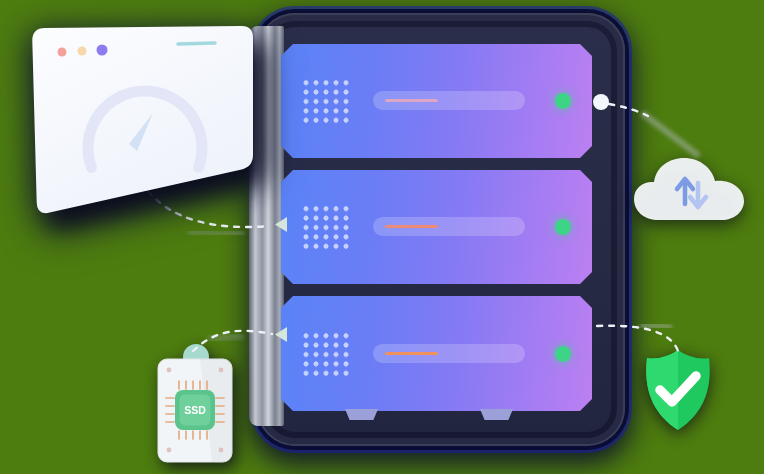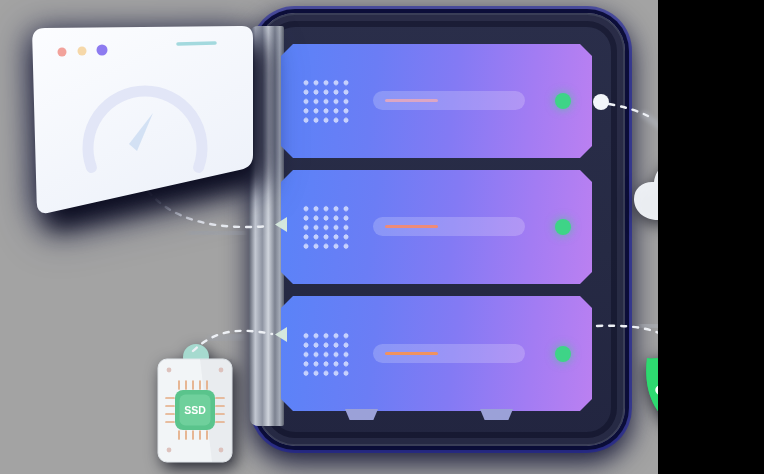--- a/index.html
+++ b/index.html
@@ -1,16 +1,16 @@
 <!DOCTYPE html>
 <html><head>
 <meta charset="utf-8">
 <style>
   html,body{margin:0;padding:0;background:#000;}
-  .stage{position:relative;width:658px;height:474px;background:#a3a3a3;overflow:hidden;
+  .stage{position:relative;width:764px;height:474px;background:#4d7c0f;overflow:hidden;
          font-family:"Liberation Sans",sans-serif;}
   .abs{position:absolute;}
 
   
   .rack{left:257px;top:13px;width:364px;height:429px;border-radius:38px;
         background:linear-gradient(180deg,#2a2e4a 0%,#262a44 55%,#222540 100%);
         border:2px solid #3a3e57;
         box-shadow:0 0 0 4px rgba(10,12,52,.95),
                    0 0 0 7px rgba(26,30,170,.55),
                    0 10px 26px 8px rgba(8,10,45,.85),

